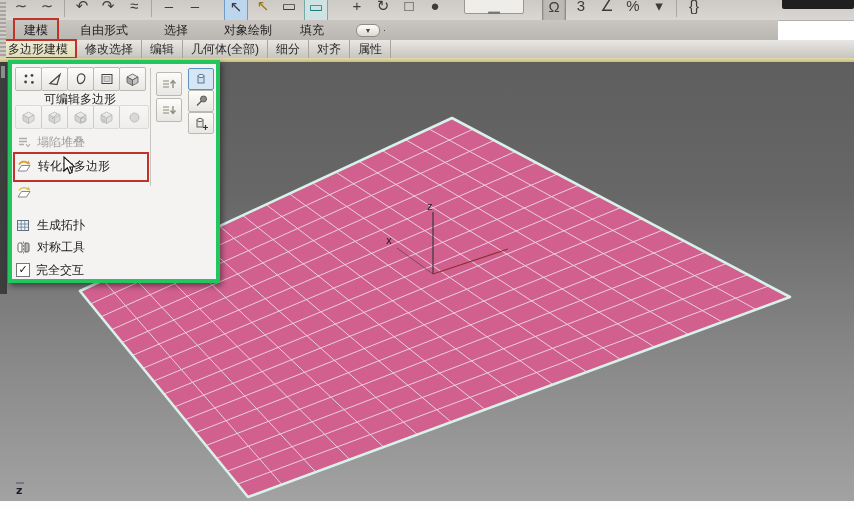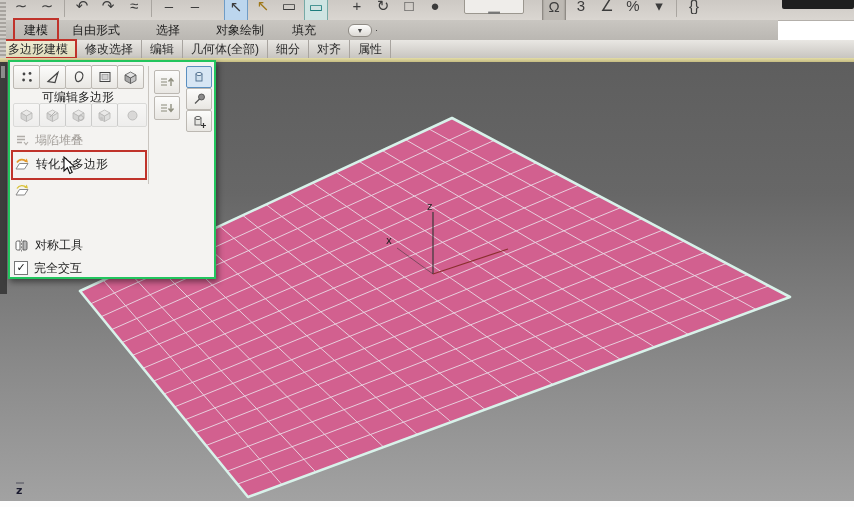--- a/index.html
+++ b/index.html
@@ -79,21 +79,21 @@
   }
   .viewport svg{position:absolute;left:0;top:0;}
   .left-strip{
     position:absolute;left:0;top:0;width:7px;height:232px;background:#3d3d3d;
   }
   .left-strip-notch{position:absolute;left:1px;top:4px;width:4px;height:12px;background:#8d8d8d;}
   .bottom-strip{position:absolute;left:0;top:501px;width:854px;height:6px;background:#fdfdfd;}
   
   .panel{
     position:absolute;left:8px;top:60px;width:204px;height:215px;z-index:10;
-    background:#f4f3f1;border:2px solid #22c55e;
+    background:#f4f3f1;border:4px solid #22c55e;
     box-shadow:2px 3px 6px rgba(0,0,0,.45);
   }
   .icon-btn{
     position:absolute;width:25px;height:22px;
     background:linear-gradient(#fcfcfb,#e9e7e3);
     border:1px solid #bcb8b2;border-radius:2px;
     display:flex;align-items:center;justify-content:center;
   }
   .icon-btn.disabled{opacity:.42;filter:grayscale(1);}
   .vsep{position:absolute;left:138px;top:4px;width:1px;height:118px;background:#c9c5c0;}
@@ -146,21 +146,21 @@
     </div>
   <div class="topright-dark"></div>
 </div>
 <div class="edge-grip"></div>
 
 <div class="tabs-row">
   <div class="rtab" style="margin-left:18px">
     <span>建模</span>
     <span class="annot"></span>
   </div>
-  <div class="rtab" style="margin-left:12px">自由形式</div>
+  <div class="rtab" style="margin-left:20px">自由形式</div>
   <div class="rtab" style="margin-left:24px">选择</div>
   <div class="rtab" style="margin-left:24px">对象绘制</div>
   <div class="rtab" style="margin-left:16px">填充</div>
   <div class="ribbon-overflow">
     <span class="pill">▼</span>
     <span class="dot">·</span>
   </div>
 </div>
 
 <div class="sections-row">
@@ -352,20 +352,27 @@
   </div>
 
   <div class="pitem" style="top:118px">
     <svg width="16" height="15">
       <path d="M2,12 L5.5,6.5 L14,6.5 L10.5,12 Z" fill="#fff" stroke="#888" stroke-width="1"></path>
       <path d="M3,5.5 C5,1.8 10,1.8 12.3,4.6" fill="none" stroke="#d9c23a" stroke-width="1.4"></path>
       <path d="M12.8,1.6 L14,5.6 L10.4,4.8 Z" fill="#d9c23a"></path>
     </svg>
   </div>
 
+  <div class="pitem" style="top:151px">
+    <svg width="15" height="15">
+      <rect x="1.5" y="2.5" width="11" height="10" fill="#eef2f6" stroke="#5f7183" stroke-width="1"></rect>
+      <path d="M1.5,6 h11 M1.5,9.2 h11 M5.2,2.5 v10 M8.8,2.5 v10" stroke="#5f7183" stroke-width=".7"></path>
+    </svg>
+    <span>生成拓扑</span>
+  </div>
 
   <div class="pitem" style="top:173px">
     <svg width="15" height="15">
       <path d="M6,3 L3.5,3 Q2,3 2,4.5 L2,10.5 Q2,12 3.5,12 L6,12 Z" fill="#fff" stroke="#555" stroke-width=".9"></path>
       <path d="M9,3 L11.5,3 Q13,3 13,4.5 L13,10.5 Q13,12 11.5,12 L9,12 Z" fill="#b8b8b8" stroke="#555" stroke-width=".9"></path>
       <line x1="7.5" y1="1.5" x2="7.5" y2="13.5" stroke="#777" stroke-width=".9" stroke-dasharray="2 1.4"></line>
     </svg>
     <span>对称工具</span>
   </div>
 

